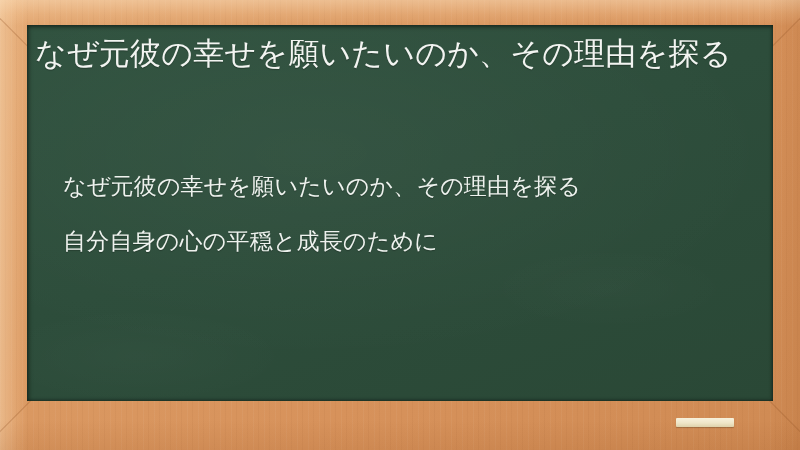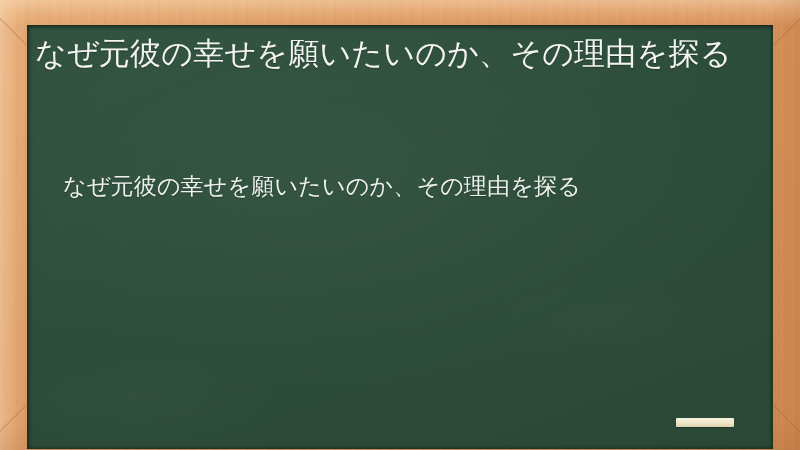--- a/index.html
+++ b/index.html
@@ -88,21 +88,21 @@
   #mitre-tr { right: -2px; top: 16px;  transform: rotate(-45deg); transform-origin: right center; }
   #mitre-bl { left: -2px;  bottom: 16px; transform: rotate(-45deg); transform-origin: left center; }
   #mitre-br { right: -2px; bottom: 16px; transform: rotate(45deg);  transform-origin: right center; }
 
   
   #board {
     position: absolute;
     left: 27px;
     top: 25px;
     width: 746px;
-    height: 424px;
+    height: 376px;
     background:
       radial-gradient(ellipse 90% 80% at 38% 34%, rgba(255,255,255,0.035) 0%, rgba(255,255,255,0.00) 70%),
       linear-gradient(160deg, #30523f 0%, #2d4d3b 45%, #2a4836 100%);
     box-shadow:
       inset 0 2px 4px rgba(0,0,0,0.40),
       inset 2px 0 4px rgba(0,0,0,0.30),
       inset -1px -1px 3px rgba(0,0,0,0.20);
   }
 
   
@@ -188,20 +188,23 @@
     <div id="board-smudge"></div>
 
     <div id="board-inner">
 
       <h1 id="title">なぜ元彼の幸せを願いたいのか、その理由を探る</h1>
 
       <ul id="toc">
         <li>
           <span>なぜ元彼の幸せを願いたいのか、その理由を探る</span>
         </li>
+        <li>
+          <span>自分自身の心の平穏と成長のために</span>
+        </li>
       </ul>
 
     </div>
   </div>
 
   <div id="chalk-stick"></div>
 
 </div>
 
 </body></html>

